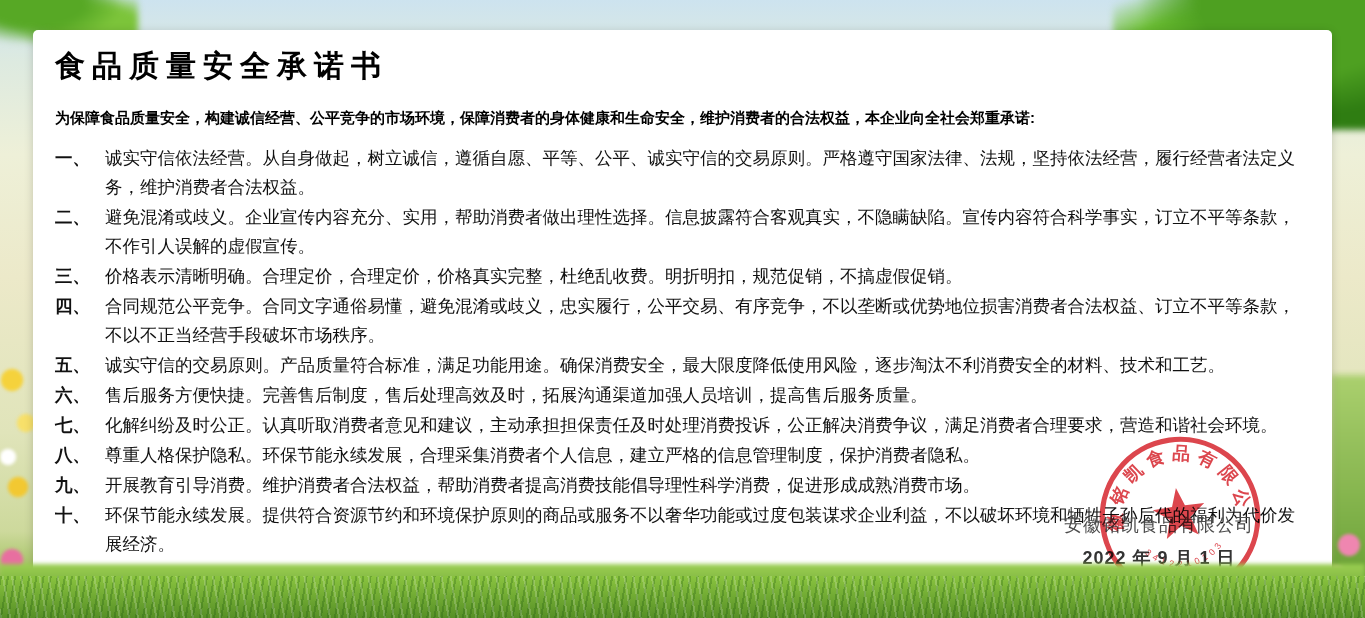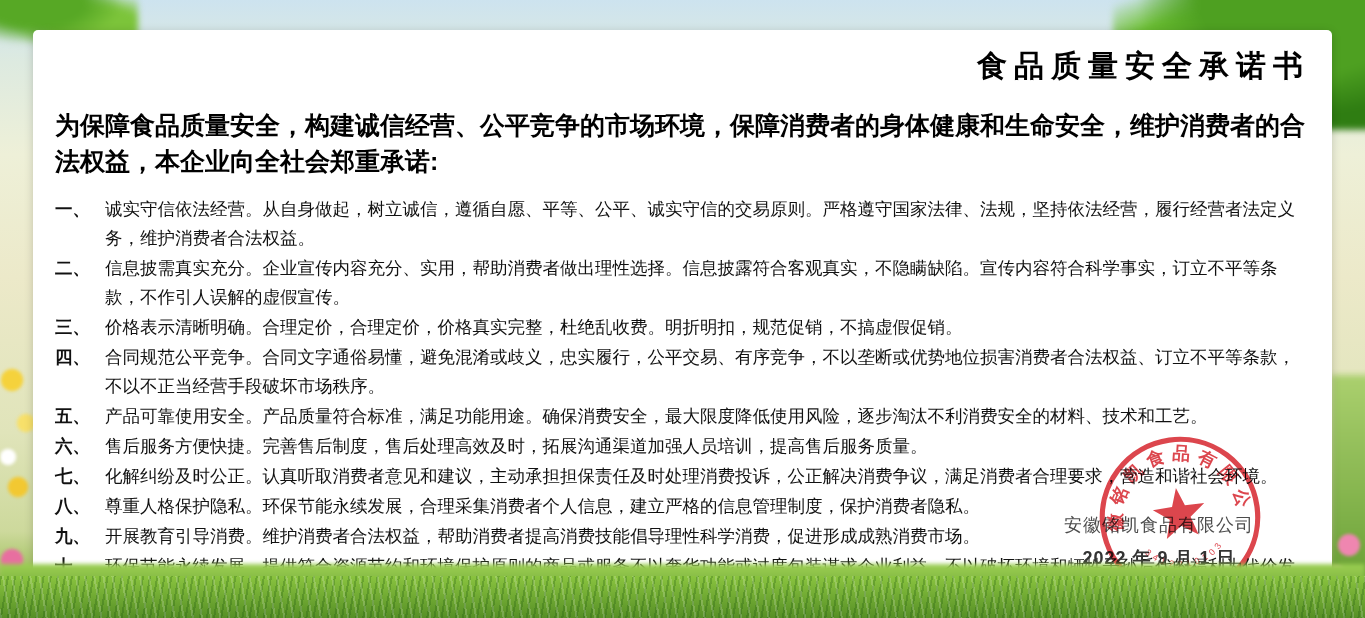--- a/index.html
+++ b/index.html
@@ -34,23 +34,23 @@
   .grass-back{position:absolute;left:0;right:0;bottom:0;height:54px;z-index:3;
     background:linear-gradient(180deg,#9ccf52,#4c8722);filter:blur(2px);}
   .grass-front{position:absolute;left:0;right:0;bottom:0;height:42px;z-index:4;
     background:repeating-linear-gradient(80deg,rgba(255,255,255,.18) 0 2px,rgba(0,0,0,0) 2px 9px),
                repeating-linear-gradient(100deg,rgba(20,80,10,.25) 0 2px,rgba(0,0,0,0) 2px 7px),
                linear-gradient(180deg,#8ac43f,#568f26);}
   
   .card{position:absolute;left:33px;top:30px;width:1299px;height:565px;z-index:2;
     background:#ffffff;border-radius:5px;box-shadow:0 2px 10px rgba(0,0,0,.18);
     padding:12px 22px 0 22px;box-sizing:border-box;color:#111;}
-  .title{margin:4px 0 0 0;text-align:right;font-size:30px;font-weight:bold;
+  .title{margin:4px 0 0 0;text-align:left;font-size:30px;font-weight:bold;
     letter-spacing:7px;color:#000;}
-  .intro{margin:20px 0 15px 0;font-size:25px;font-weight:bold;line-height:1.45;color:#000;}
+  .intro{margin:20px 0 15px 0;font-size:15px;font-weight:bold;line-height:1.45;color:#000;}
   .items{font-size:17.5px;line-height:29px;color:#111;}
   .item{position:relative;padding-left:50px;margin:0 0 1px 0;}
   .item .num{position:absolute;left:0;top:0;font-weight:bold;}
   .item .head{font-weight:normal;}
   
   .sig{position:absolute;right:78px;top:483px;text-align:center;z-index:5;}
   .sig .company{font-size:18px;color:#4c4c4c;letter-spacing:1px;}
   .sig .date{font-size:18px;color:#333;margin-top:9px;letter-spacing:1px;font-weight:bold;}
   
   .seal{position:absolute;left:1063px;top:403px;width:168px;height:168px;z-index:6;
@@ -66,24 +66,24 @@
 <div class="grass-right"></div>
 <div class="grass-back"></div>
 <div class="grass-front"></div>
 
 <div class="card">
   <h1 class="title">食品质量安全承诺书</h1>
   <p class="intro">为保障食品质量安全，构建诚信经营、公平竞争的市场环境，保障消费者的身体健康和生命安全，维护消费者的合法权益，本企业向全社会郑重承诺:</p>
 
   <div class="items">
     <div class="item"><span class="num">一、</span><span class="head">诚实守信依法经营。</span><span class="body">从自身做起，树立诚信，遵循自愿、平等、公平、诚实守信的交易原则。严格遵守国家法律、法规，坚持依法经营，履行经营者法定义务，维护消费者合法权益。</span></div>
-    <div class="item"><span class="num">二、</span><span class="head">信息披需真实充分。</span><span class="body">企业宣传内容充分、实用，帮助消费者做出理性选择。信息披露符合客观真实，不隐瞒缺陷。宣传内容符合科学事实，订立不平等条款，不作引人误解的虚假宣传。</span></div>
+    <div class="item"><span class="num">二、</span><span class="head">避免混淆或歧义。</span><span class="body">企业宣传内容充分、实用，帮助消费者做出理性选择。信息披露符合客观真实，不隐瞒缺陷。宣传内容符合科学事实，订立不平等条款，不作引人误解的虚假宣传。</span></div>
     <div class="item"><span class="num">三、</span><span class="head">价格表示清晰明确。</span><span class="body">合理定价，合理定价，价格真实完整，杜绝乱收费。明折明扣，规范促销，不搞虚假促销。</span></div>
     <div class="item"><span class="num">四、</span><span class="head">合同规范公平竞争。</span><span class="body">合同文字通俗易懂，避免混淆或歧义，忠实履行，公平交易、有序竞争，不以垄断或优势地位损害消费者合法权益、订立不平等条款，不以不正当经营手段破坏市场秩序。</span></div>
-    <div class="item"><span class="num">五、</span><span class="head">产品可靠使用安全。</span><span class="body">产品质量符合标准，满足功能用途。确保消费安全，最大限度降低使用风险，逐步淘汰不利消费安全的材料、技术和工艺。</span></div>
+    <div class="item"><span class="num">五、</span><span class="head">诚实守信的交易原则。</span><span class="body">产品质量符合标准，满足功能用途。确保消费安全，最大限度降低使用风险，逐步淘汰不利消费安全的材料、技术和工艺。</span></div>
     <div class="item"><span class="num">六、</span><span class="head">售后服务方便快捷。</span><span class="body">完善售后制度，售后处理高效及时，拓展沟通渠道加强人员培训，提高售后服务质量。</span></div>
     <div class="item"><span class="num">七、</span><span class="head">化解纠纷及时公正。</span><span class="body">认真听取消费者意见和建议，主动承担担保责任及时处理消费投诉，公正解决消费争议，满足消费者合理要求，营造和谐社会环境。</span></div>
     <div class="item"><span class="num">八、</span><span class="head">尊重人格保护隐私。</span><span class="body">环保节能永续发展，合理采集消费者个人信息，建立严格的信息管理制度，保护消费者隐私。</span></div>
     <div class="item"><span class="num">九、</span><span class="head">开展教育引导消费。</span><span class="body">维护消费者合法权益，帮助消费者提高消费技能倡导理性科学消费，促进形成成熟消费市场。</span></div>
     <div class="item"><span class="num">十、</span><span class="head">环保节能永续发展。</span><span class="body">提供符合资源节约和环境保护原则的商品或服务不以奢华功能或过度包装谋求企业利益，不以破坏环境和牺牲子孙后代的福利为代价发展经济。</span></div>
   </div>
 
   <div class="sig">
     <div class="company">安徽铭凯食品有限公司</div>
     <div class="date">2022 年 9 月 1 日</div>

